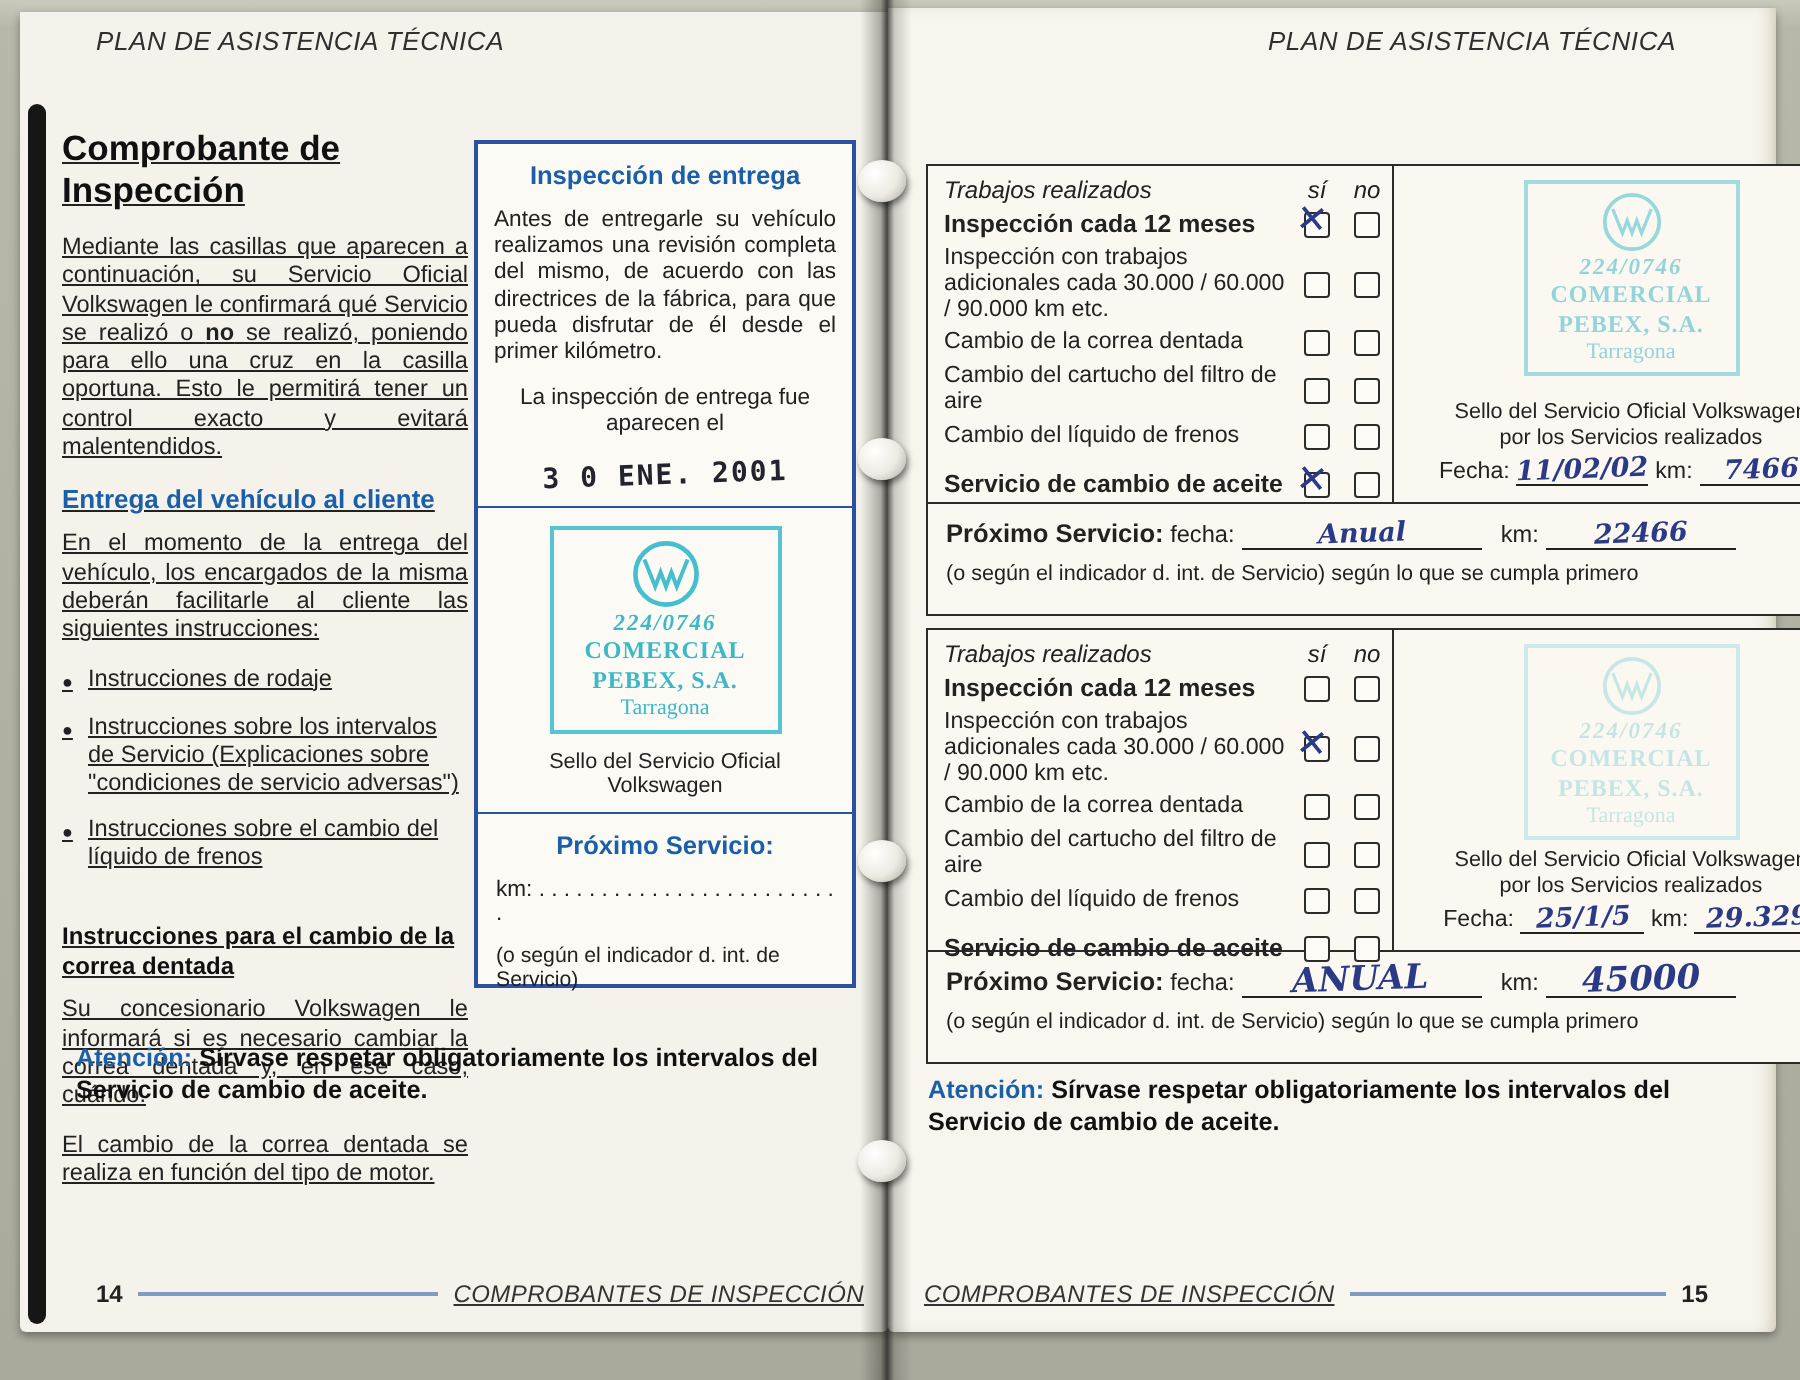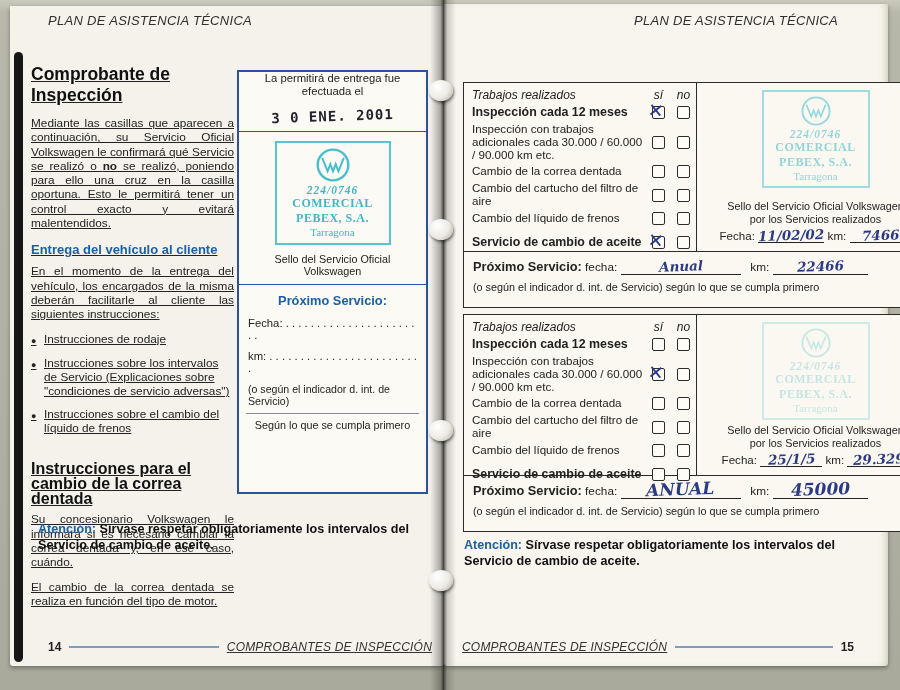--- a/index.html
+++ b/index.html
@@ -20,21 +20,21 @@
     box-shadow:1px 2px 3px rgba(0,0,0,.5);}
   .head-title{position:absolute;top:13px;font-style:italic;font-size:13px;letter-spacing:.3px;color:#2f2f2f;}
 
   
   .lcol{position:absolute;left:31px;top:64px;width:203px;text-decoration:underline;}
   .lcol h1{margin:0 0 10px;font-size:17.5px;line-height:21px;color:#101010;}
   .lcol p{margin:0 0 10px;font-size:11.8px;line-height:14.3px;text-align:justify;}
   .h-blue{color:#1a5fa8;font-weight:bold;font-size:13px;margin:12px 0 7px;}
   .bullet{display:flex;margin:0 0 8px;font-size:11.8px;line-height:14.3px;}
   .bullet .dot{width:13px;flex:0 0 13px;font-size:9px;padding-top:2px;}
-  .h-black{font-weight:bold;font-size:16px;line-height:15px;margin:26px 0 6px;color:#111;}
+  .h-black{font-weight:bold;font-size:12px;line-height:15px;margin:26px 0 6px;color:#111;}
   .attention{position:absolute;left:38px;top:521px;width:398px;font-size:12.6px;font-weight:bold;line-height:16px;color:#111;}
   .attention .att-label{color:#1a5fa8;}
   .att-right{left:464px;top:537px;width:414px;}
 
   
   .footer{position:absolute;top:640px;display:flex;align-items:center;font-size:12px;}
   .footer .rule{height:2px;background:#7d9cc0;flex:1;margin:0 8px;}
   .footer .pnum{font-weight:bold;}
   .footer .ftext{font-style:italic;letter-spacing:.2px;color:#333;text-decoration:underline;}
   .footer-left{left:48px;width:384px;justify-content:space-between;}
@@ -137,43 +137,43 @@
 
 <div class="attention"><span class="att-label">Atención:</span><span> Sírvase respetar obligatoriamente los intervalos del Servicio de cambio de aceite.</span></div>
 
 <div class="footer footer-left">
   <span class="pnum">14</span>
   <span class="rule"></span>
   <span class="ftext">COMPROBANTES DE INSPECCIÓN</span>
 </div>
 
 <div class="insp-box">
-  <div class="bx-line">La permitirá de entrega fue efectuada el</div>
+  <div class="bx-title">Inspección de entrega</div>
+  <p class="bx-body">Antes de entregarle su vehículo realizamos una revisión completa del mismo, de acuerdo con las directrices de la fábrica, para que pueda disfrutar de él desde el primer kilómetro.</p>
+  <div class="bx-line">La inspección de entrega fue aparecen el</div>
   <div class="date-stamp">3 0  ENE. 2001</div>
   <hr class="bx-hr">
 
   <div class="stamp stamp-main">
     <svg class="vw-svg" width="36" height="36" viewBox="0 0 40 40">
       <circle cx="20" cy="20" r="17" fill="none" stroke="#45bfcd" stroke-width="2.6"></circle>
       <path d="M8 12 L14 27 L17 19 L20 27 L23 19 L26 27 L32 12" fill="none" stroke="#45bfcd" stroke-width="2.2"></path>
     </svg>
     <div class="s-code">224/0746</div>
     <div class="s-line">COMERCIAL</div>
     <div class="s-line">PEBEX, S.A.</div>
     <div class="s-city">Tarragona</div>
   </div>
 
   <div class="seal-caption">Sello del Servicio Oficial Volkswagen</div>
   <hr class="bx-hr">
 
   <div class="bx-next-title">Próximo Servicio:</div>
-  <div class="bx-field"><span>Fecha:</span><span> . . . . . . . . . . . . . . . . . . . . . . .</span></div>
   <div class="bx-field"><span>km:</span><span> . . . . . . . . . . . . . . . . . . . . . . . . .</span></div>
   <div class="bx-note">(o según el indicador d. int. de Servicio)</div>
-  <div class="bx-note2">Según lo que se cumpla primero</div>
 </div>
 
 <div class="tblock tblock-1 tb1">
   <div class="tgrid">
     <div class="tleft">
       <div class="trow">
         <span class="thead">Trabajos realizados</span>
         <span class="cbcol">sí</span>
         <span class="cbcol">no</span>
       </div>

